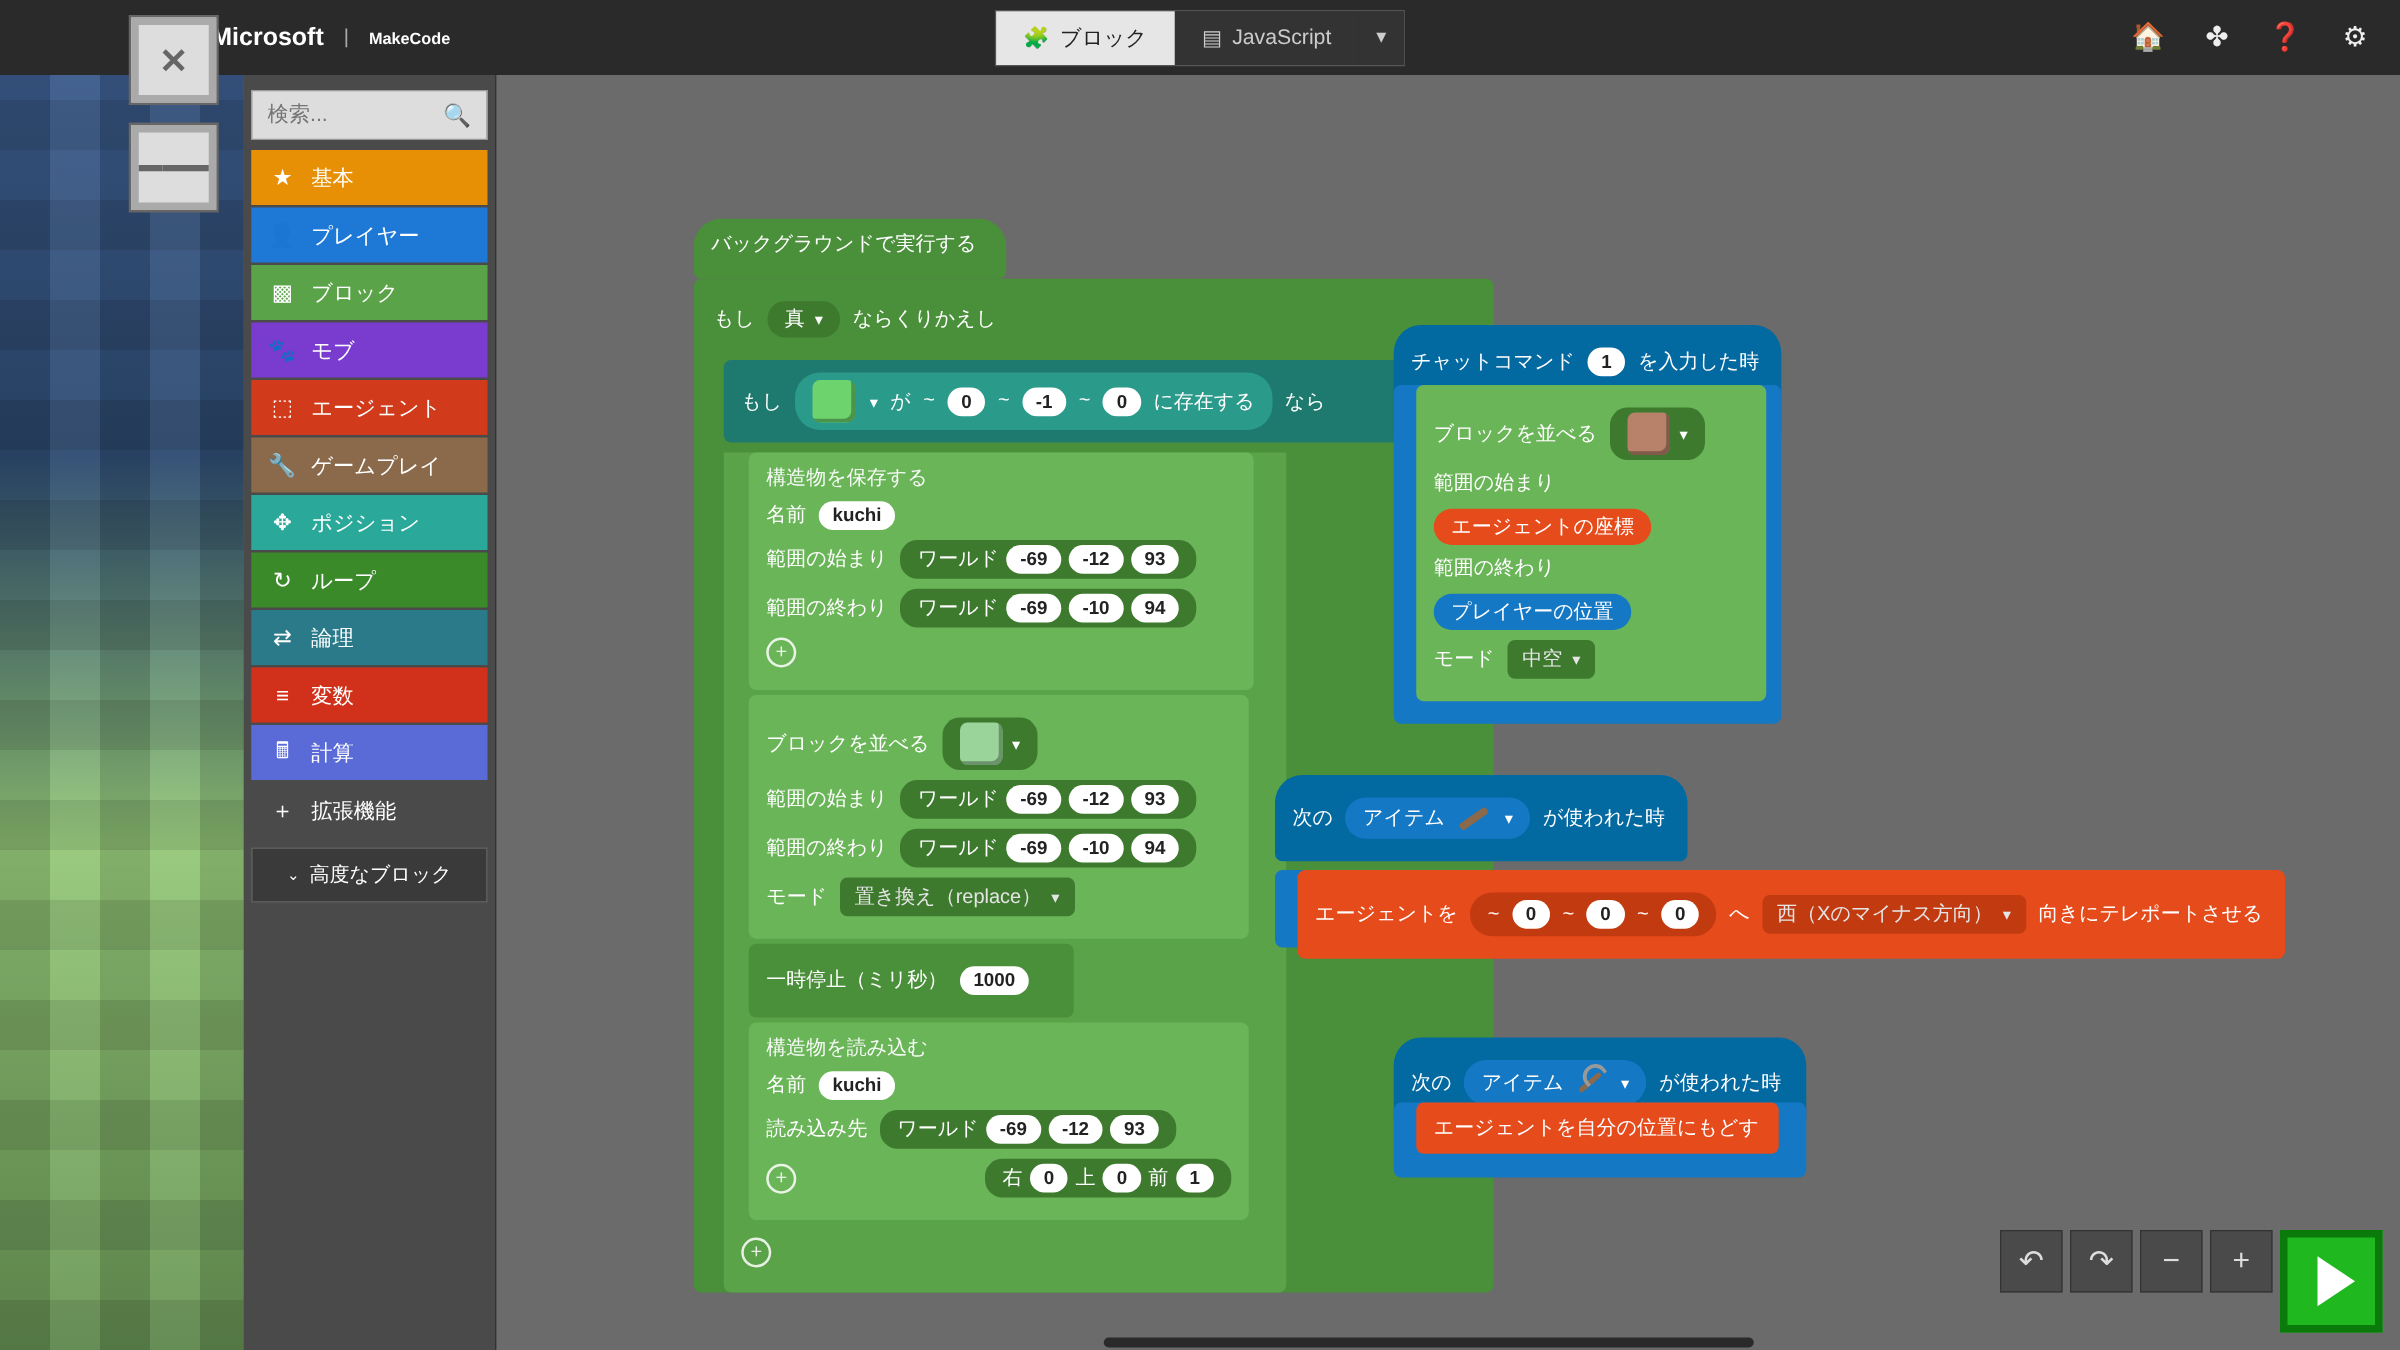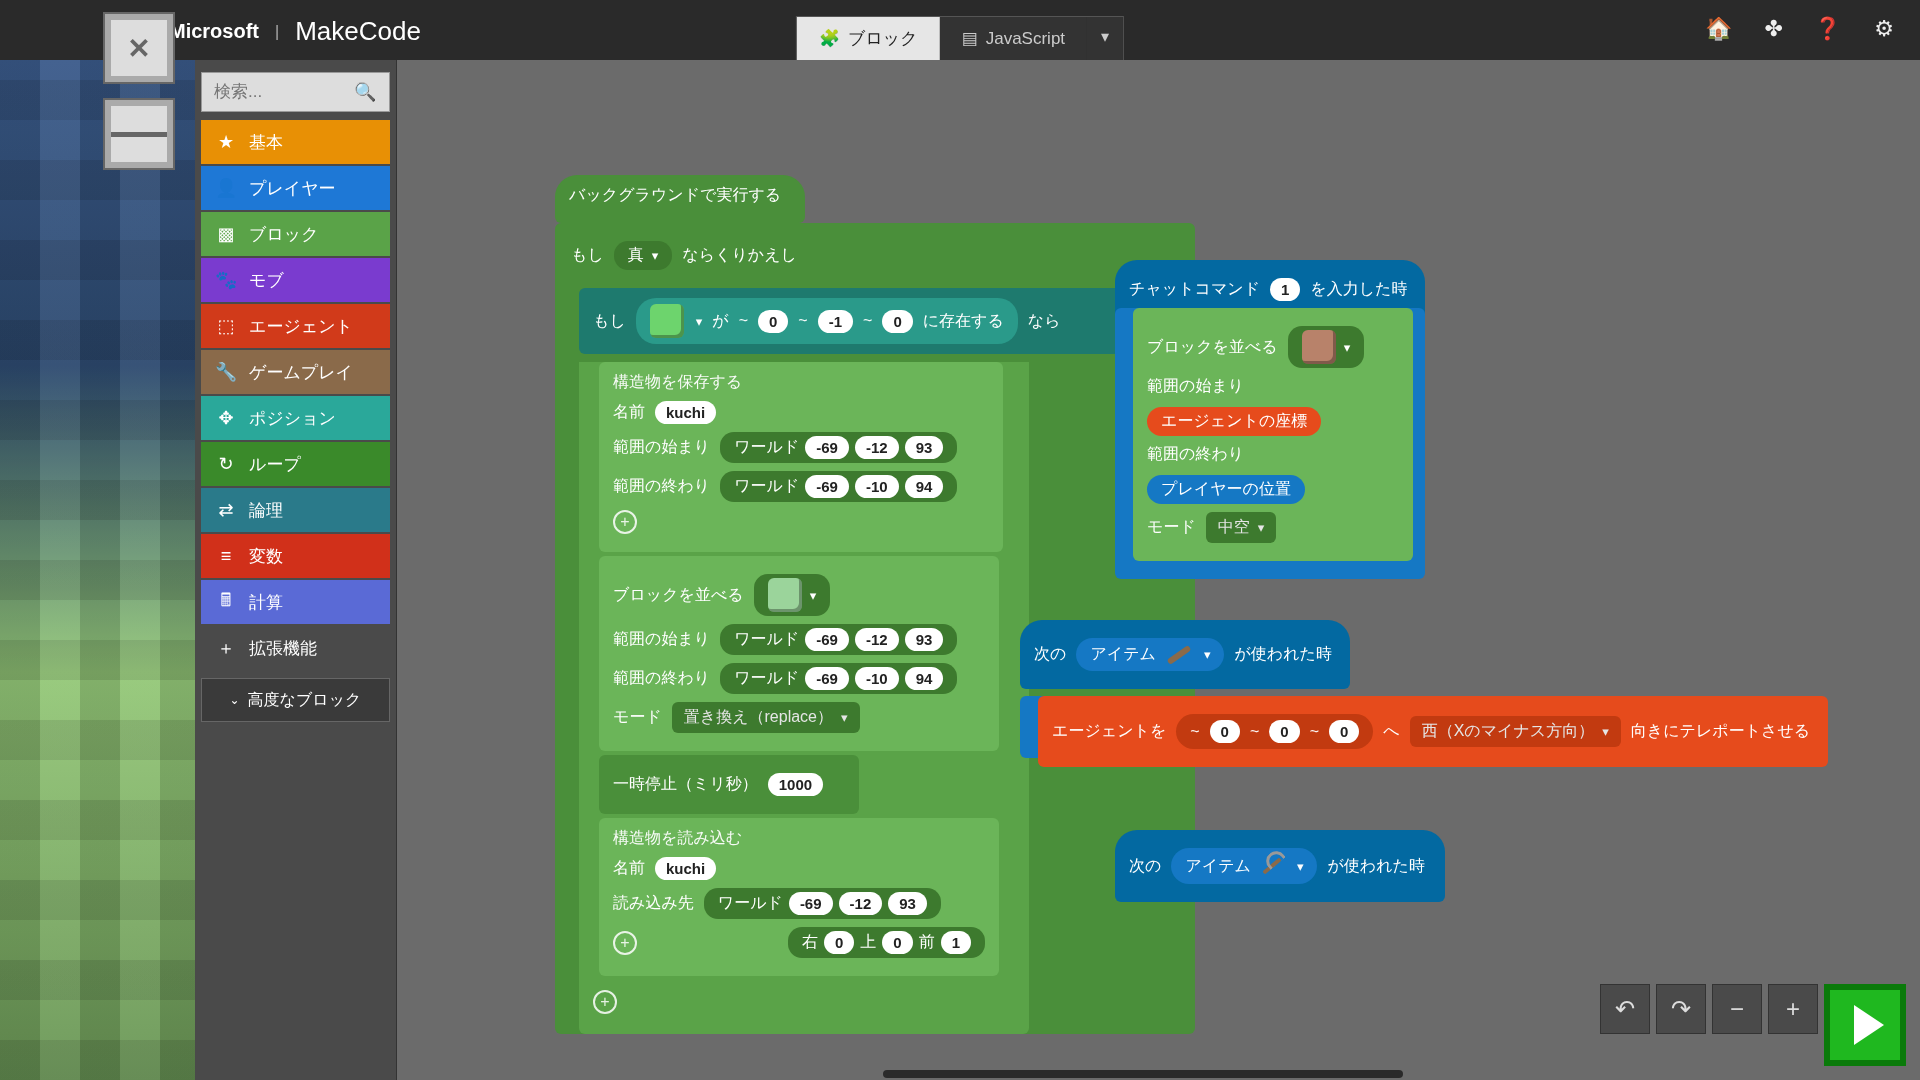--- a/index.html
+++ b/index.html
@@ -1,23 +1,23 @@
 <!DOCTYPE html>
 <html><head>
 <meta charset="utf-8">
 <style>
 *{box-sizing:border-box;margin:0;padding:0;font-family:"Segoe UI",Arial,sans-serif}
 body{width:1920px;height:1080px;background:#6b6b6b;overflow:hidden;position:relative}
-.topbar{height:60px;background:#2a2a2a;display:flex;align-items:flex-start;padding:16px 12px;color:#fff;position:relative}
+.topbar{height:60px;background:#2a2a2a;display:flex;align-items:center;padding:0 12px;color:#fff;position:relative}
 .ms-logo{display:flex;align-items:center;gap:4px;margin-left:120px}
 .ms-squares{display:grid;grid-template-columns:12px 12px;grid-template-rows:12px 12px;gap:1px}
 .ms-squares div{background:#fff}
 .brand-text{font-size:20px;font-weight:600;margin-left:8px}
 .brand-sep{margin:0 12px;opacity:.6}
-.brand-mc{font-size:26px;font-weight:400}
+.brand-mc{font-size:13px;font-weight:700}
 .lang-switch{position:absolute;left:50%;transform:translateX(-50%);display:flex;border:1px solid #555}
 .lang-btn{padding:10px 22px;display:flex;align-items:center;gap:8px;font-size:17px;color:#ccc;cursor:pointer;background:#333}
 .lang-btn.active{background:#e6e6e6;color:#222}
 .lang-chev{padding:10px 14px;background:#333;color:#ccc;cursor:pointer}
 .top-icons{margin-left:auto;display:flex;gap:32px;font-size:22px;color:#eee;padding-right:14px}
 .top-icons span{cursor:pointer}
 .game-strip{position:absolute;left:0;top:60px;bottom:0;width:195px;background:linear-gradient(180deg,#3a5a8a 0%,#2d4a70 30%,#94c878 60%,#6a9656 100%);z-index:0}
 .game-strip::before{content:"";position:absolute;inset:0;background:repeating-linear-gradient(90deg,rgba(0,0,0,.12) 0 40px,rgba(255,255,255,.05) 40px 80px),repeating-linear-gradient(0deg,rgba(0,0,0,.1) 0 40px,transparent 40px 80px)}
 .float-btn{position:absolute;left:105px;width:68px;height:68px;background:#ddd;border:6px solid #aaa;box-shadow:0 0 0 2px #666;display:flex;align-items:center;justify-content:center;cursor:pointer;z-index:5}
 .fb1{top:14px}.fb2{top:100px}
@@ -381,20 +381,25 @@
     <div class="row nb">
         <span>次の</span>
       <span class="tool-pill bb">
           <span>アイテム</span>
           <span class="pick"></span>
           <span class="dd">▾</span>
         </span>
       <span>が使われた時</span>
       </div>
   </div>
+  <div class="blk" style="left:750px;top:822px;width:330px;height:60px;background:#1578c4;padding:0">
+    <div class="blk" style="position:relative;left:18px;width:290px;background:#e64b1c;margin:0">
+      <span>エージェントを自分の位置にもどす</span>
+    </div>
+  </div>
 
   <div class="scrollhint"></div>
 </div>
 
 <div class="bottom-ctrl">
   <div class="sq">↶</div>
   <div class="sq">↷</div>
   <div class="sq">−</div>
   <div class="sq">+</div>
   <div class="play"></div>

